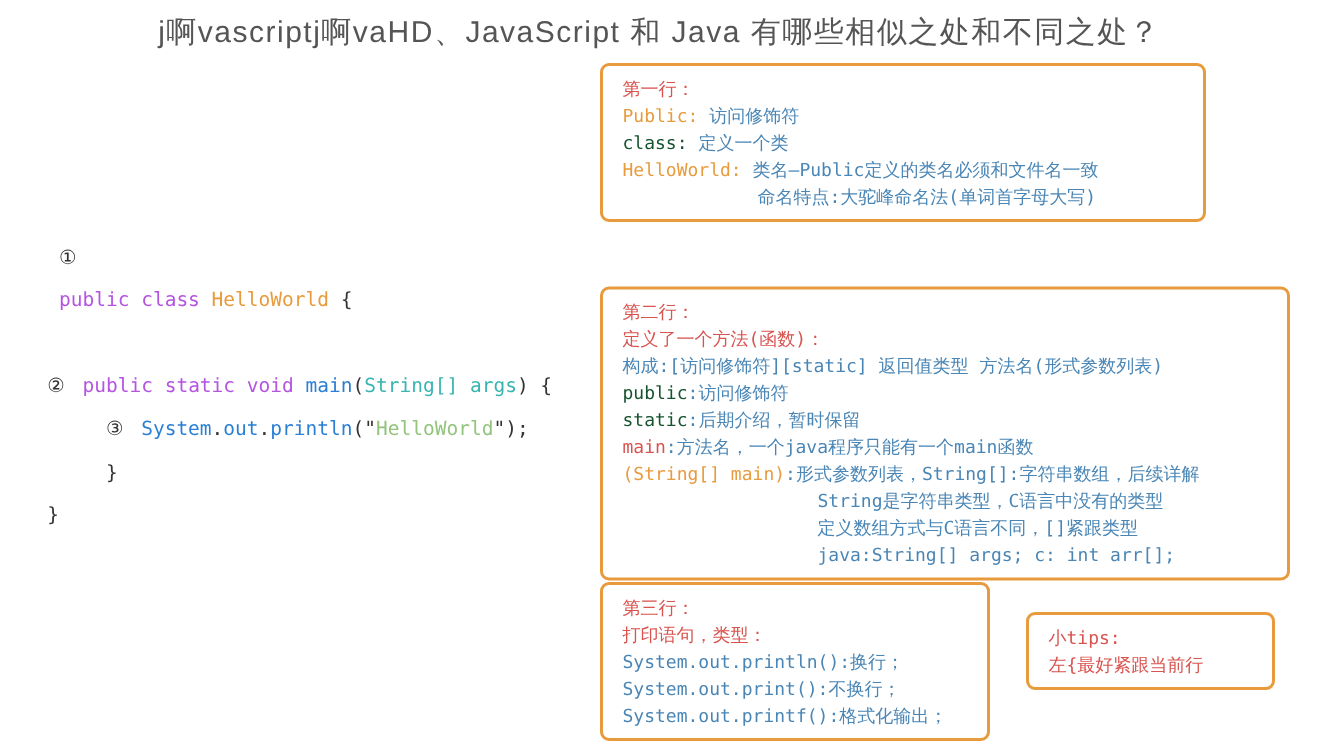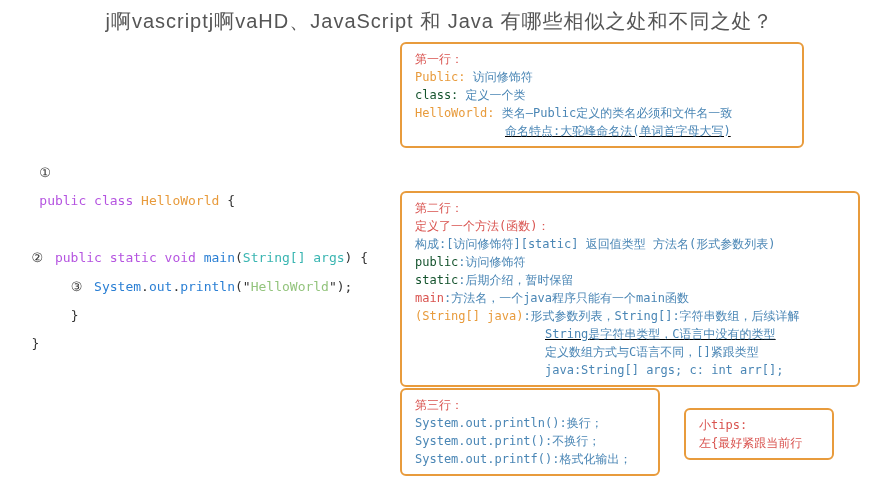--- a/index.html
+++ b/index.html
@@ -45,21 +45,21 @@
     border-radius: 6px;
     padding: 6px 13px;
     font-family: Consolas, "Microsoft YaHei", monospace;
     font-size: 12px;
     line-height: 1.5;
     background: #fff;
   }
   .box1 { left: 400px; top: 42px;  width: 404px; }
   .box2 { left: 400px; top: 164px; width: 460px; margin-top: 27px; }
   .box3 { left: 400px; top: 388px; width: 260px; }
-  .tips { left: 684px; top: 408px; width: 150px; }
+  .tips { left: 684px; top: 408px; width: 166px; }
 
   .t-red    { color: #d9534f; }
   .t-green  { color: #14532d; }
   .t-steel  { color: #4a86b5; }
   .t-orange { color: #e89b3c; }
 </style>
 </head>
 <body>
 
 <div class="title">j啊vascriptj啊vaHD、JavaScript 和 Java 有哪些相似之处和不同之处？</div>
@@ -73,38 +73,39 @@
   <div class="line">        <span class="num-circle">③</span> <span class="kw-blue">System</span><span class="sym">.</span><span class="kw-blue">out</span><span class="sym">.</span><span class="kw-blue">println</span><span class="sym">("</span><span class="str-green">HelloWorld</span><span class="sym">");</span></div>
   <div class="line">        <span class="sym">}</span></div>
   <div class="line">   <span class="sym">}</span></div>
 </div>
 
 <div class="box box1">
   <div><span class="t-red">第一行：</span></div>
   <div><span class="t-orange">Public:</span><span class="t-steel"> 访问修饰符</span></div>
   <div><span class="t-green">class:</span><span class="t-steel"> 定义一个类</span></div>
   <div><span class="t-orange">HelloWorld:</span><span class="t-steel"> 类名—Public定义的类名必须和文件名一致</span></div>
-  <div style="padding-left:90px;text-decoration:underline;"><span class="t-steel">命名特点:大驼峰命名法(单词首字母大写)</span></div>
+  <div style="padding-left:90px;"><span class="t-steel">命名特点:大驼峰命名法(单词首字母大写)</span></div>
 </div>
 
 <div class="box box2">
   <div><span class="t-red">第二行：</span></div>
   <div><span class="t-red">定义了一个方法(函数)：</span></div>
   <div><span class="t-steel">构成:[访问修饰符][static] 返回值类型 方法名(形式参数列表)</span></div>
   <div><span class="t-green">public</span><span class="t-steel">:访问修饰符</span></div>
   <div><span class="t-green">static</span><span class="t-steel">:后期介绍，暂时保留</span></div>
   <div><span class="t-red">main</span><span class="t-steel">:方法名，一个java程序只能有一个main函数</span></div>
-  <div><span class="t-orange">(String[] java)</span><span class="t-steel">:形式参数列表，String[]:字符串数组，后续详解</span></div>
-  <div style="padding-left:130px;text-decoration:underline;"><span class="t-steel">String是字符串类型，C语言中没有的类型</span></div>
+  <div><span class="t-orange">(String[] main)</span><span class="t-steel">:形式参数列表，String[]:字符串数组，后续详解</span></div>
+  <div style="padding-left:130px;"><span class="t-steel">String是字符串类型，C语言中没有的类型</span></div>
   <div style="padding-left:130px;"><span class="t-steel">定义数组方式与C语言不同，[]紧跟类型</span></div>
   <div style="padding-left:130px;"><span class="t-steel">java:String[] args; c: int arr[];</span></div>
 </div>
 
 <div class="box box3">
   <div><span class="t-red">第三行：</span></div>
+  <div><span class="t-red">打印语句，类型：</span></div>
   <div><span class="t-steel">System.out.println()</span><span class="t-steel">:换行；</span></div>
   <div><span class="t-steel">System.out.print()</span><span class="t-steel">:不换行；</span></div>
   <div><span class="t-steel">System.out.printf()</span><span class="t-steel">:格式化输出；</span></div>
 </div>
 
 <div class="box tips">
   <div><span class="t-red">小tips:</span></div>
   <div><span class="t-red">左{最好紧跟当前行</span></div>
 </div>
 

